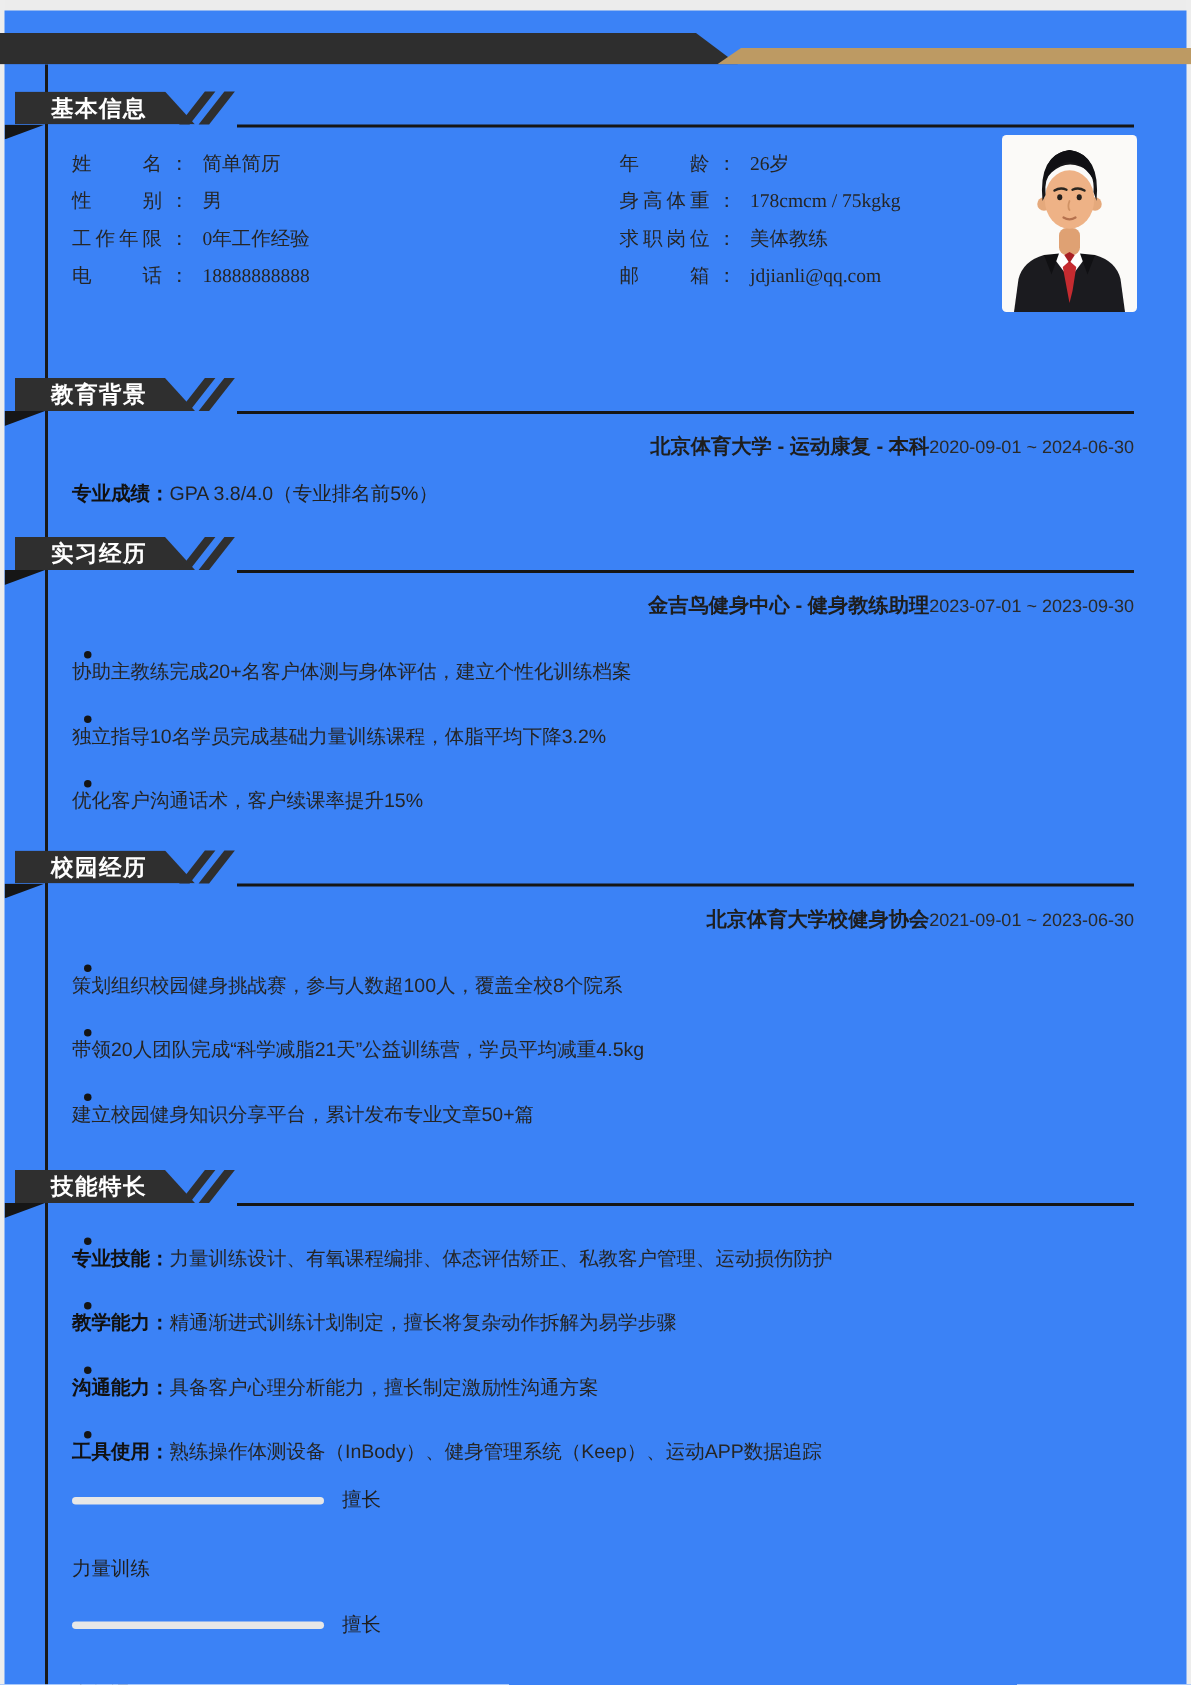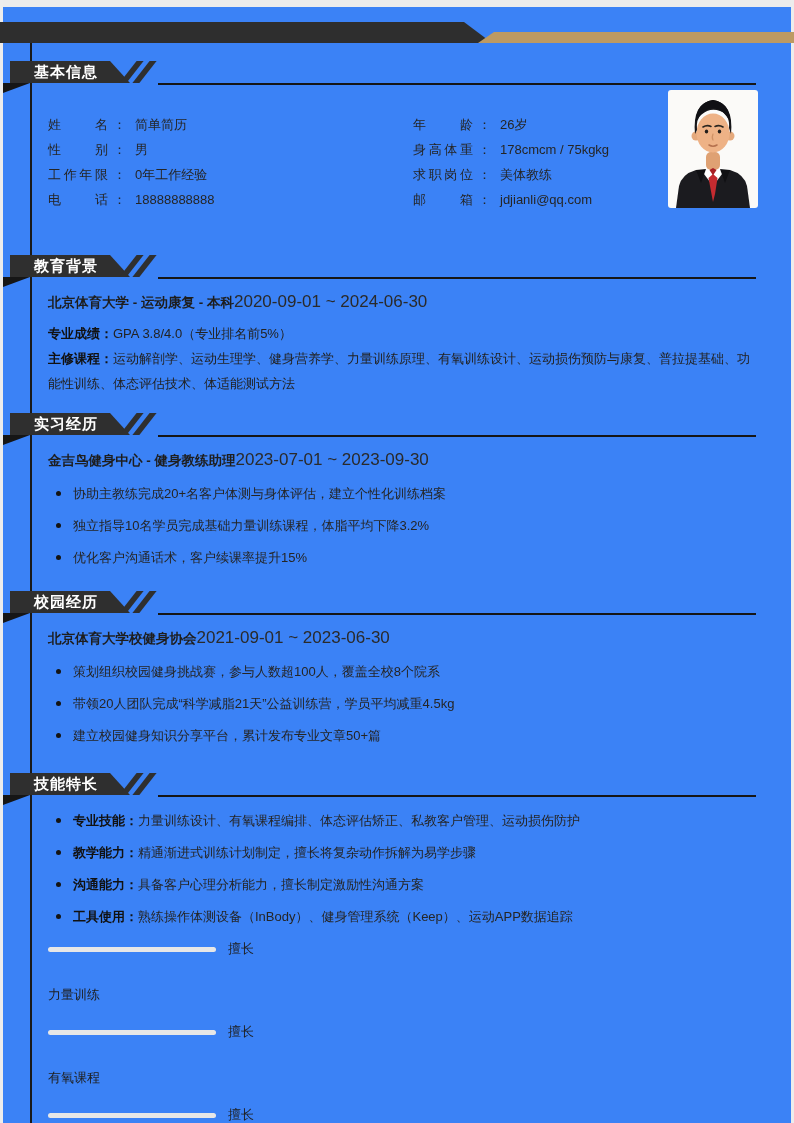--- a/index.html
+++ b/index.html
@@ -29,36 +29,36 @@
   .stripe { position:absolute; top:0; height:22px; width:7px; background:#2f2f2f; transform:skewX(-38deg); }
   .s1 { left:128px; } .s2 { left:141px; }
   .fold { position:absolute; left:3px; top:22px; width:27px; height:10px; background:#161616;
           clip-path:polygon(0 0,100% 0,0 100%); }
   .rule { position:absolute; left:158px; right:38px; bottom:0; height:2px; background:#161616; }
 
   .sec-body { padding:0 38px 0 48px; font-size:13px; }
 
   
   .basic { position:relative; }
-  .info-grid { display:flex; padding:27px 38px 0 48px; min-height:124px; }
+  .info-grid { display:flex; padding:11px 38px 0 48px; min-height:124px;font-family:Liberation Serif, serif; }
   .info-col1 { width:365px; }
   .info-col2 { flex:1; }
   .kv { display:flex; align-items:center; height:25px; font-size:13px; }
   .k { width:60px; text-align:justify; text-align-last:justify; }
   .sep { padding:0 9px 0 5px; }
   .photo { position:absolute; top:29px; right:36px; width:90px; height:118px; }
 
   
-  .entry { display:flex; justify-content:flex-start; align-items:baseline; margin-top:13px; }
+  .entry { display:flex; justify-content:flex-end; align-items:baseline; margin-top:13px; }
   .entry-title { font-weight:bold; font-size:13.5px; color:#1e1e1e; }
-  .entry-date { font-size:17px; color:#2a2a2a; }
+  .entry-date { font-size:12px; color:#2a2a2a; }
   .para { margin-top:9px; line-height:25px; color:#222; }
   .para b { color:#111; }
 
-  .bullet { display:flex; align-items:flex-start; margin-top:15px; line-height:17px; }
+  .bullet { display:flex; align-items:flex-start; margin-top:15px; line-height:17px;flex-direction:column; }
   .dot { flex:none; width:5px; height:5px; border-radius:50%; background:#141414; margin:6px 12px 0 8px; }
   .bullet .blabel { font-weight:bold; color:#111;text-align:right; }
 
   .section { margin-top:0; }
   .m-edu { margin-top:43px; }
   .m-intern { margin-top:17px; }
   .m-campus { margin-top:25px; }
   .m-skills { margin-top:29px; }
   .m-honors { margin-top:21px; }
 
@@ -176,23 +176,20 @@
         <div class="rule"></div>
       </div>
       <div class="sec-body">
         <div class="entry">
           <span class="entry-title">北京体育大学 - 运动康复 - 本科</span>
           <span class="entry-date">2020-09-01 ~ 2024-06-30</span>
         </div>
         <div class="para">
           <b>专业成绩</b><b>：</b><span>GPA 3.8/4.0（专业排名前5%）</span>
         </div>
-        <div class="para" style="margin-top:0;">
-          <b>主修课程</b><b>：</b><span>运动解剖学、运动生理学、健身营养学、力量训练原理、有氧训练设计、运动损伤预防与康复、普拉提基础、功能性训练、体态评估技术、体适能测试方法</span>
-        </div>
       </div>
     </section>
 
     <section class="section m-intern">
       <div class="sec-head">
         <div class="badge">
           <span>实习经历</span>
         </div>
         <span class="stripe s1"></span>
         <span class="stripe s2"></span>

